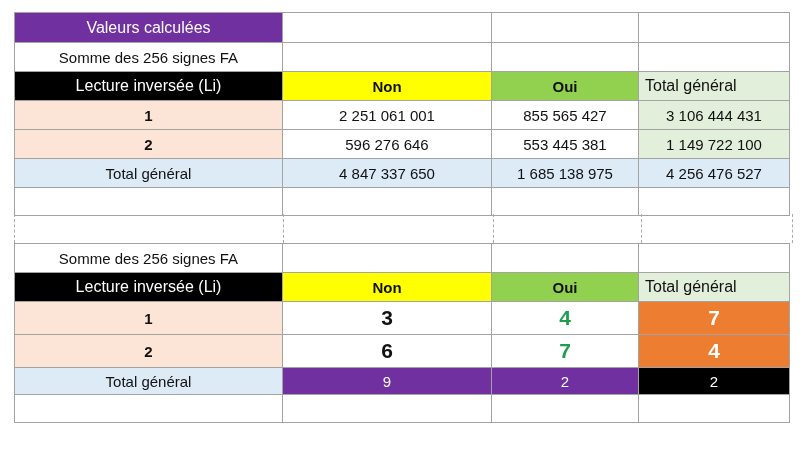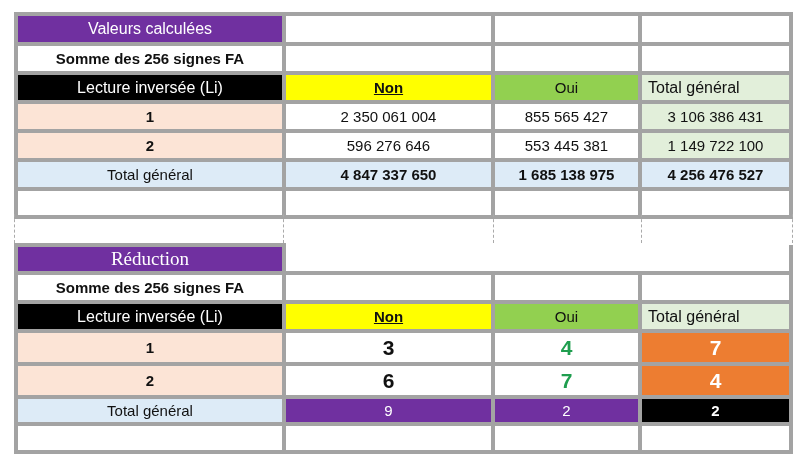--- a/index.html
+++ b/index.html
@@ -1,28 +1,28 @@
 <!DOCTYPE html>
 <html><head>
 <meta charset="utf-8">
 <style>
   html, body { margin:0; padding:0; background:#ffffff; }
   body { width:809px; height:462px; position:relative; overflow:hidden; font-family:"Liberation Sans", sans-serif; }
   .grid { position:absolute; left:14px; border-collapse:collapse; table-layout:fixed; }
-  .grid td { border:4px solid #a3a3a3; padding:0; text-align:center; vertical-align:middle; font-size:15px; color:#111; white-space:nowrap; overflow:hidden; }
+  .grid td { border:1px solid #a3a3a3; padding:0; text-align:center; vertical-align:middle; font-size:15px; color:#111; white-space:nowrap; overflow:hidden; }
   .c0 { width:268px; } .c1 { width:209px; } .c2 { width:147px; } .c3 { width:151px; }
   .purple { background:#7030a0; color:#fff !important; }
   .black { background:#000; color:#fff !important; }
-  .yellow { background:#ffff00; font-weight:bold;text-decoration:underline; }
-  .green { background:#92d050; font-weight:normal;margin-left:11px; }
+  .yellow { background:#ffff00; font-weight:bold; }
+  .green { background:#92d050; font-weight:bold;margin-left:11px; }
   .lightgreen { background:#e2efda; }
   .peach { background:#fce4d6; font-weight:bold; }
   .blue { background:#ddebf7; }
   .orange { background:#ed7d31; color:#fff !important; font-weight:bold; font-size:21px !important; }
-  .bold { font-weight:bold; }
+  .bold { font-weight:normal; }
   .big { font-size:21px !important; font-weight:bold; }
   .gnum { color:#1f9e4f !important; }
   .left { text-align:left !important; padding-left:6px !important; }
   .serif { font-family:"Liberation Serif", serif; font-size:19px !important; }
   .dashed { position:absolute; left:14px; top:214px; width:779px; height:29px; }
   .dashed div { position:absolute; top:0; height:29px; border-left:1px dashed #aaa; }
 </style>
 </head>
 <body>
 
@@ -47,23 +47,23 @@
         <td></td>
   </tr>
   <tr style="height:29px;">
     <td class="black" style="font-size:16px;">Lecture inversée (Li)</td>
     <td class="yellow">Non</td>
     <td class="green">Oui</td>
     <td class="lightgreen left" style="font-size:16px;">Total général</td>
   </tr>
   <tr style="height:29px;">
     <td class="peach">1</td>
-    <td>2 350 061 004</td>
+    <td>2 251 061 001</td>
     <td>855 565 427</td>
-    <td class="lightgreen">3 106 386 431</td>
+    <td class="lightgreen">3 106 444 431</td>
   </tr>
   <tr style="height:29px;">
     <td class="peach">2</td>
     <td>596 276 646</td>
     <td>553 445 381</td>
     <td class="lightgreen">1 149 722 100</td>
   </tr>
   <tr style="height:29px;">
     <td class="blue">Total général</td>
     <td class="blue bold">4 847 337 650</td>
@@ -88,26 +88,20 @@
 </div>
 
 <table class="grid" style="top:243px;">
   <colgroup>
       <col class="c0">
       <col class="c1">
       <col class="c2">
       <col class="c3">
     </colgroup>
   <tbody>
-      <tr style="height:28px;">
-    <td class="purple serif">Réduction</td>
-    <td style="border-top:none;border-right:none;"></td>
-        <td style="border-top:none;border-left:none;border-right:none;"></td>
-        <td style="border-top:none;border-left:none;"></td>
-  </tr>
   <tr style="height:29px;">
     <td class="bold">Somme des 256 signes FA</td>
     <td></td>
         <td></td>
         <td></td>
   </tr>
   <tr style="height:29px;">
     <td class="black" style="font-size:16px;">Lecture inversée (Li)</td>
     <td class="yellow">Non</td>
     <td class="green">Oui</td>

